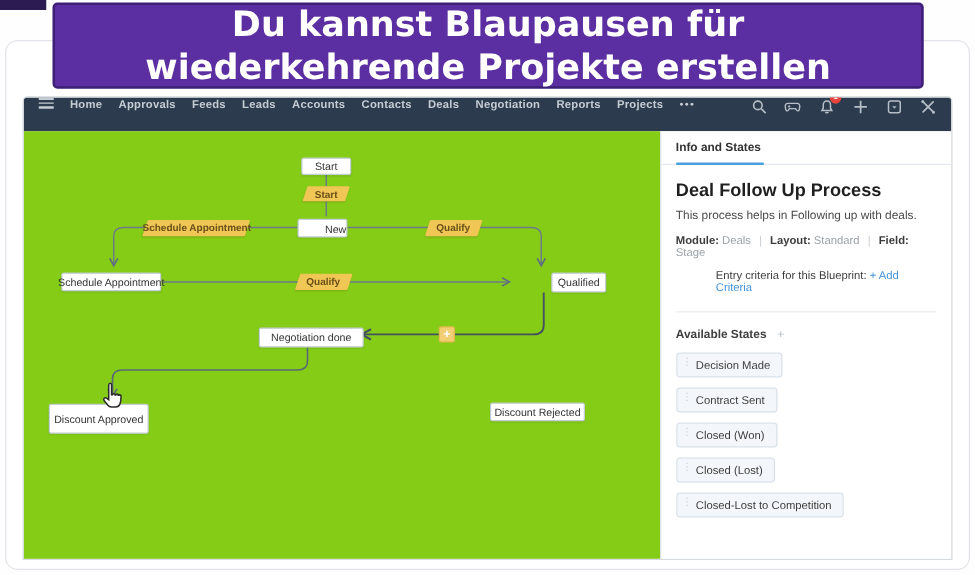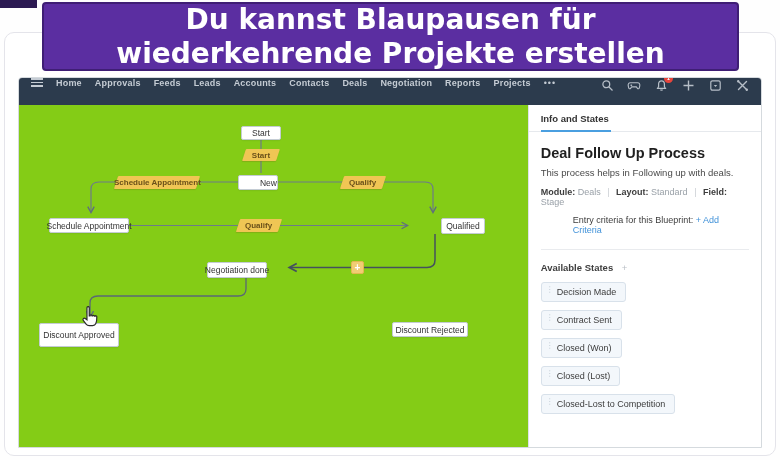--- a/index.html
+++ b/index.html
@@ -192,21 +192,21 @@
         </div>
 
         <div class="transition" style="left:219px; top:114px; width:42px; height:13px;">
           <span>Qualify</span>
         </div>
 
         <div class="node" style="left:394px; top:113px; width:44px; height:16px;margin-left:28px;">
           <span>Qualified</span>
         </div>
 
-        <div class="node" style="left:188px; top:157px; width:60px; height:16px;">
+        <div class="node" style="left:188px; top:157px; width:84px; height:16px;">
           <span>Negotiation done</span>
         </div>
 
         <div class="plus-square">+</div>
 
         <div class="node" style="left:20px; top:218px; width:80px; height:24px;">
           <span>Discount Approved</span>
         </div>
 
         <div class="node" style="left:373px; top:217px; width:76px; height:15px;">

